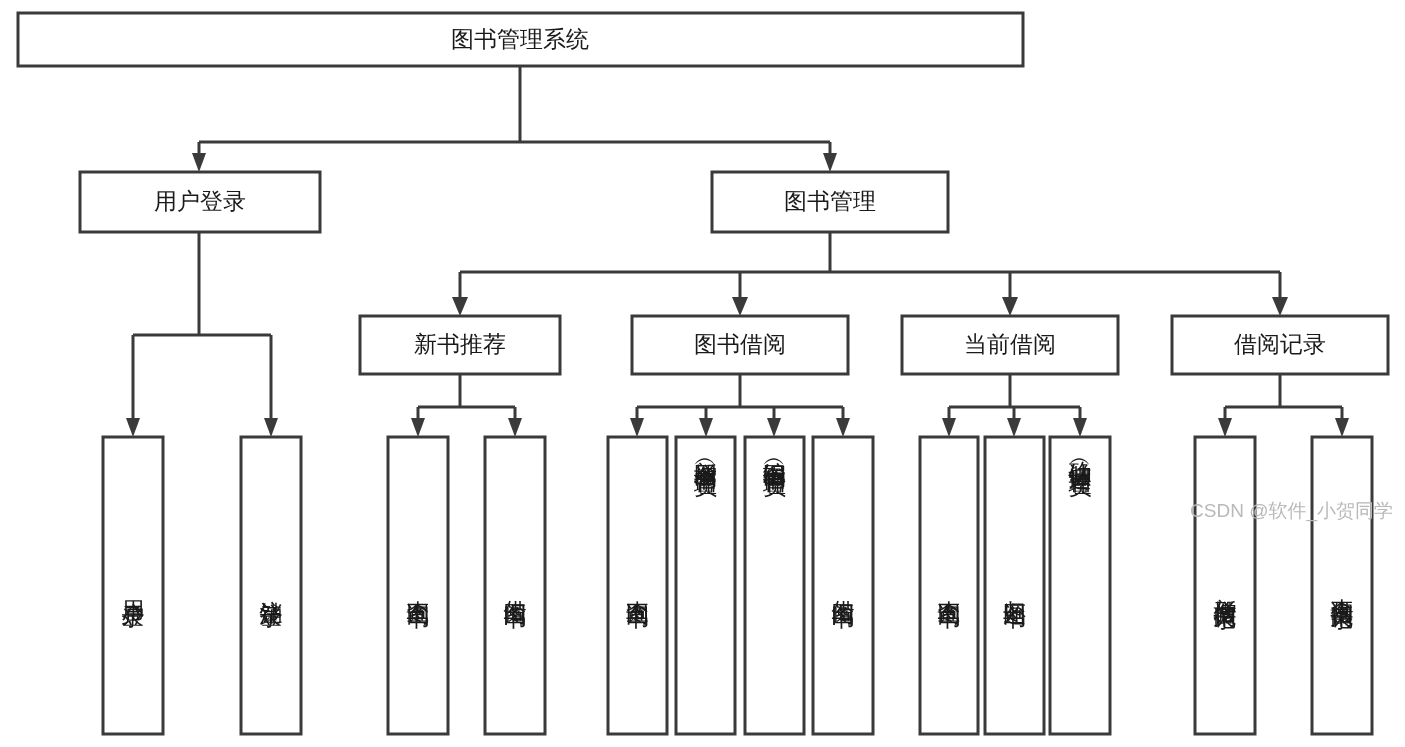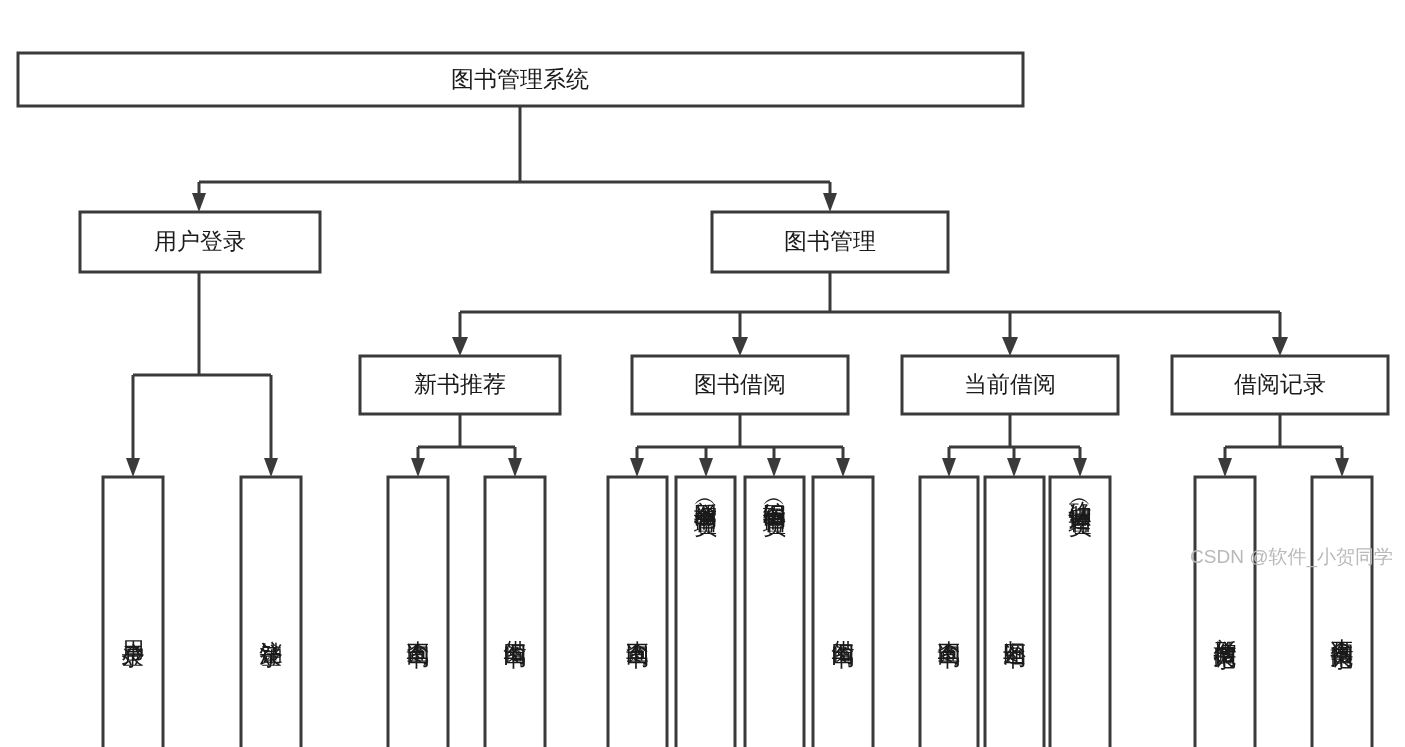--- a/index.html
+++ b/index.html
@@ -11,21 +11,20 @@
     width: 1405px;
     height: 747px;
     font-family: "Liberation Sans", "DejaVu Sans", sans-serif;
     overflow: hidden;
   }
   #diagram-root {
     position: relative;
     width: 1405px;
     height: 538px;
     background: #ffffff;
-    margin-top: 40px;
   }
   svg.flow {
     position: absolute;
     left: 0;
     top: 0;
     width: 1405px;
     height: 747px;
   }
   .node-rect {
     fill: #ffffff;
@@ -63,21 +62,21 @@
     font-size: 23px;
     line-height: 1.18;
     letter-spacing: 2px;
     color: #1a1a1a;
     white-space: nowrap;
     text-align: center;
   }
   .watermark {
     position: absolute;
     right: 12px;
-    bottom: 8px;
+    bottom: 14px;
     font-family: "Liberation Sans", "DejaVu Sans", sans-serif;
     font-size: 19px;
     color: #b9b9b9;
     white-space: nowrap;
     pointer-events: none;
   }
 </style>
 </head>
 <body>
 

